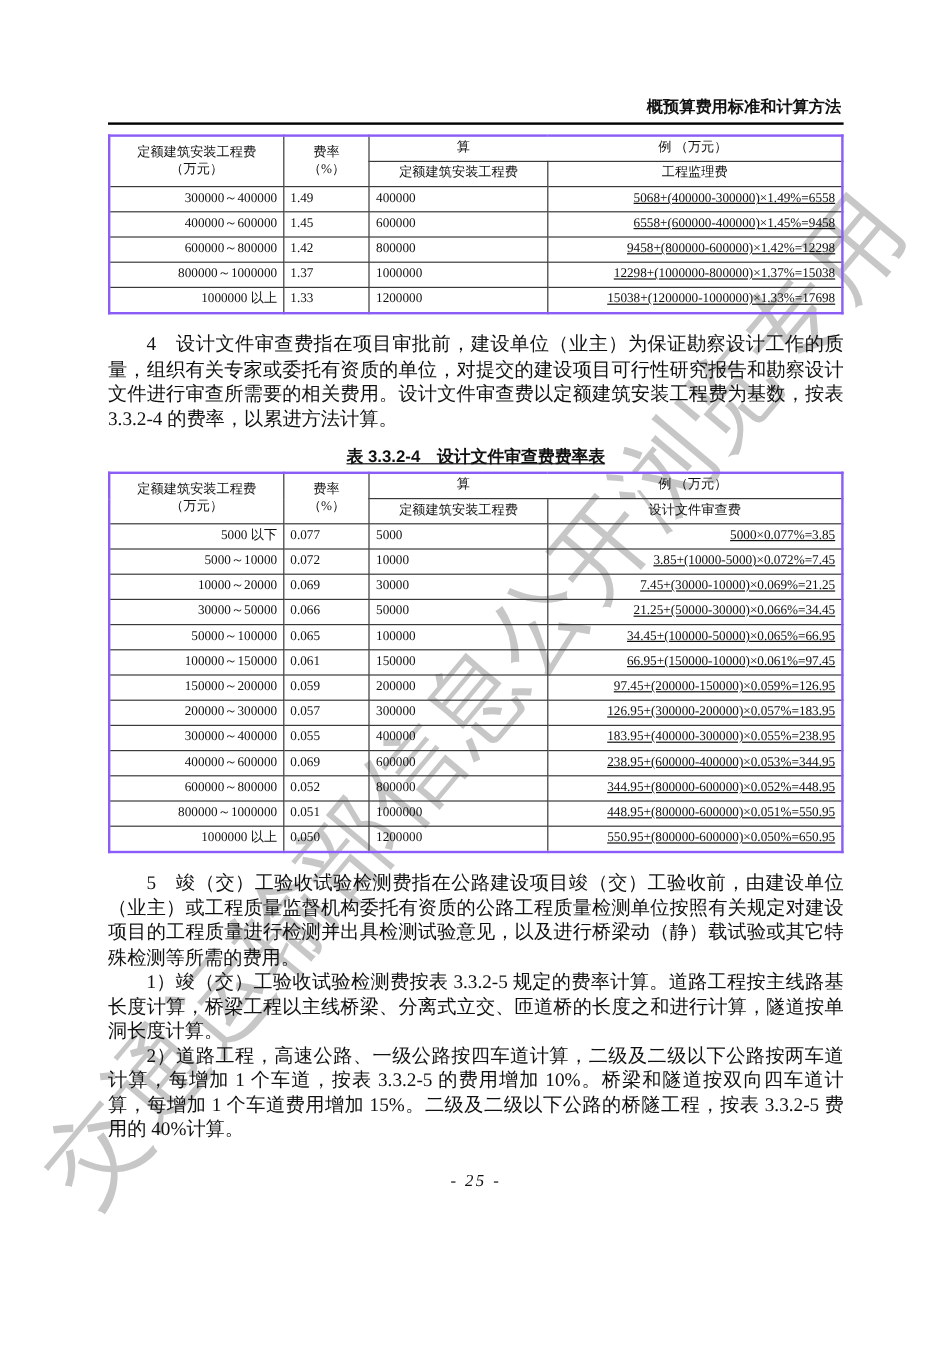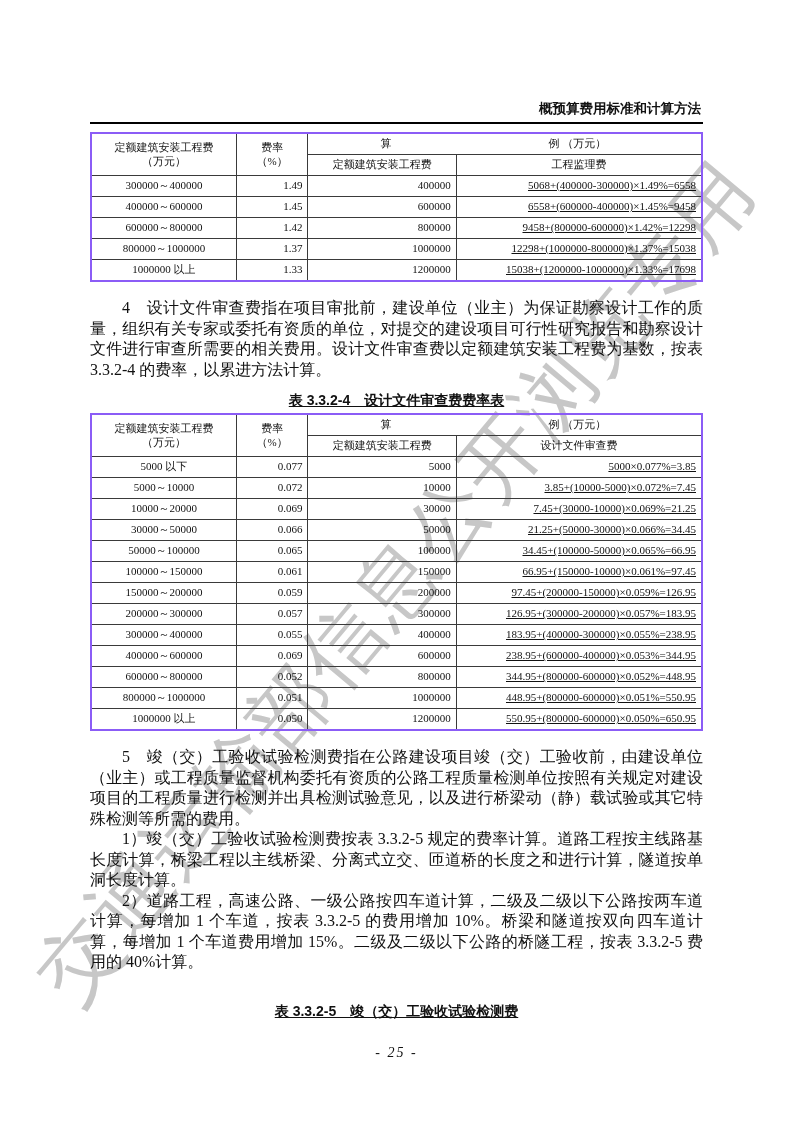--- a/index.html
+++ b/index.html
@@ -10,43 +10,43 @@
     color:#111;
   }
   .watermark{
     position:absolute;left:50%;top:52%;
     transform:translate(-50%,-50%) rotate(-50deg);
     font-size:80px;letter-spacing:2px;white-space:nowrap;
     color:#c7c7c7;z-index:0;pointer-events:none;
     font-family:"Liberation Serif","DejaVu Serif",serif;
   }
   .content{
-    position:absolute;left:90px;top:100px;width:613px;z-index:1;
+    position:absolute;left:90px;top:80px;width:613px;z-index:1;
   }
   .running-header{
     text-align:right;font-family:"Liberation Sans","DejaVu Sans",sans-serif;
     font-weight:bold;font-size:13.5px;padding-right:2px;
   }
   .header-rule{border-bottom:2px solid #000;margin-top:4px;margin-bottom:8px;}
   table.doc-table{
     width:100%;border-collapse:collapse;border:2px solid #8b5cf6;
     font-size:11px;table-layout:fixed;background:transparent;
   }
   table.doc-table th,table.doc-table td{
     border:1px solid #3a3a3a;padding:1px 5px;height:18px;
     line-height:1.25;font-weight:normal;vertical-align:middle;
     overflow:hidden;white-space:nowrap;
   }
   table.doc-table th{text-align:center;}
   col.w1{width:23.8%}col.w2{width:11.7%}col.w3{width:24.3%}col.w4{width:40.2%}
   .group-head{display:flex;width:100%;}
   .group-head span:first-child{width:38%;text-align:center;}
   .group-head span:last-child{width:62%;}
-  td.c0{text-align:center;padding-left:8px;}
-  td.c1,td.c2{text-align:right;}
+  td.c0{text-align:right;padding-left:8px;}
+  td.c1,td.c2{text-align:left;}
   td.c3{text-align:right;padding-left:8px;text-decoration:underline;}
   .para{
     margin:0;font-size:16px;line-height:20.5px;text-align:justify;
     text-indent:2em;word-break:break-all;
   }
   .para.first{margin-top:16px;}
   .caption{
     text-align:center;font-family:"Liberation Sans","DejaVu Sans",sans-serif;
     font-weight:bold;font-size:14px;margin:12px 0 3px 0;text-decoration:underline;
   }
@@ -240,17 +240,16 @@
           <td class="c2">1200000</td>
           <td class="c3">550.95+(800000-600000)×0.050%=650.95</td>
         </tr>
       </tbody>
   </table>
 
   <p class="para first">5　竣（交）工验收试验检测费指在公路建设项目竣（交）工验收前，由建设单位（业主）或工程质量监督机构委托有资质的公路工程质量检测单位按照有关规定对建设项目的工程质量进行检测并出具检测试验意见，以及进行桥梁动（静）载试验或其它特殊检测等所需的费用。</p>
   <p class="para">1）竣（交）工验收试验检测费按表 3.3.2-5 规定的费率计算。道路工程按主线路基长度计算，桥梁工程以主线桥梁、分离式立交、匝道桥的长度之和进行计算，隧道按单洞长度计算。</p>
   <p class="para">2）道路工程，高速公路、一级公路按四车道计算，二级及二级以下公路按两车道计算，每增加 1 个车道，按表 3.3.2-5 的费用增加 10%。桥梁和隧道按双向四车道计算，每增加 1 个车道费用增加 15%。二级及二级以下公路的桥隧工程，按表 3.3.2-5 费用的 40%计算。</p>
 
-  <div class="caption standalone">表 3.3.2-5　竣（交）工验收试验检测费</div>
 
   <div class="page-number">- 25 -</div>
 
 </div>
 
 </body></html>

